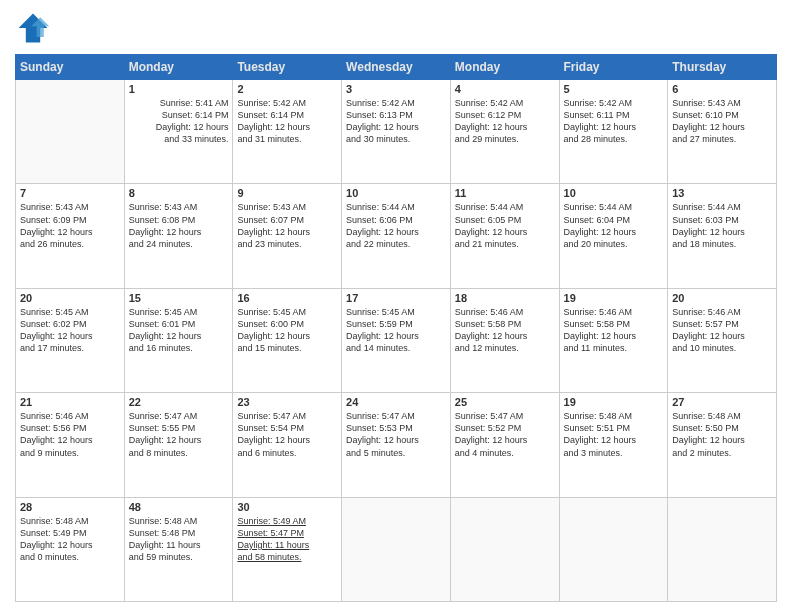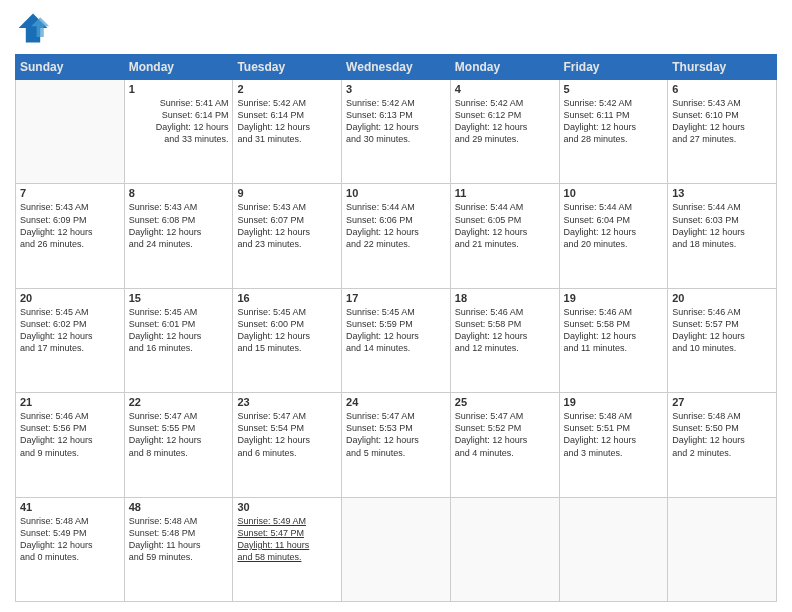--- a/index.html
+++ b/index.html
@@ -322,21 +322,21 @@
           <td>
             <span class="day-num">27</span>
             <div class="day-info" style="white-space: pre-line;">Sunrise: 5:48 AM
 Sunset: 5:50 PM
 Daylight: 12 hours
 and 2 minutes.</div>
           </td>
         </tr>
         <tr class="week-row">
           <td>
-            <span class="day-num">41</span>
+            <span class="day-num">28</span>
             <div class="day-info" style="white-space: pre-line;">Sunrise: 5:48 AM
 Sunset: 5:49 PM
 Daylight: 12 hours
 and 0 minutes.</div>
           </td>
           <td>
             <span class="day-num">48</span>
             <div class="day-info" style="white-space: pre-line;">Sunrise: 5:48 AM
 Sunset: 5:48 PM
 Daylight: 11 hours

